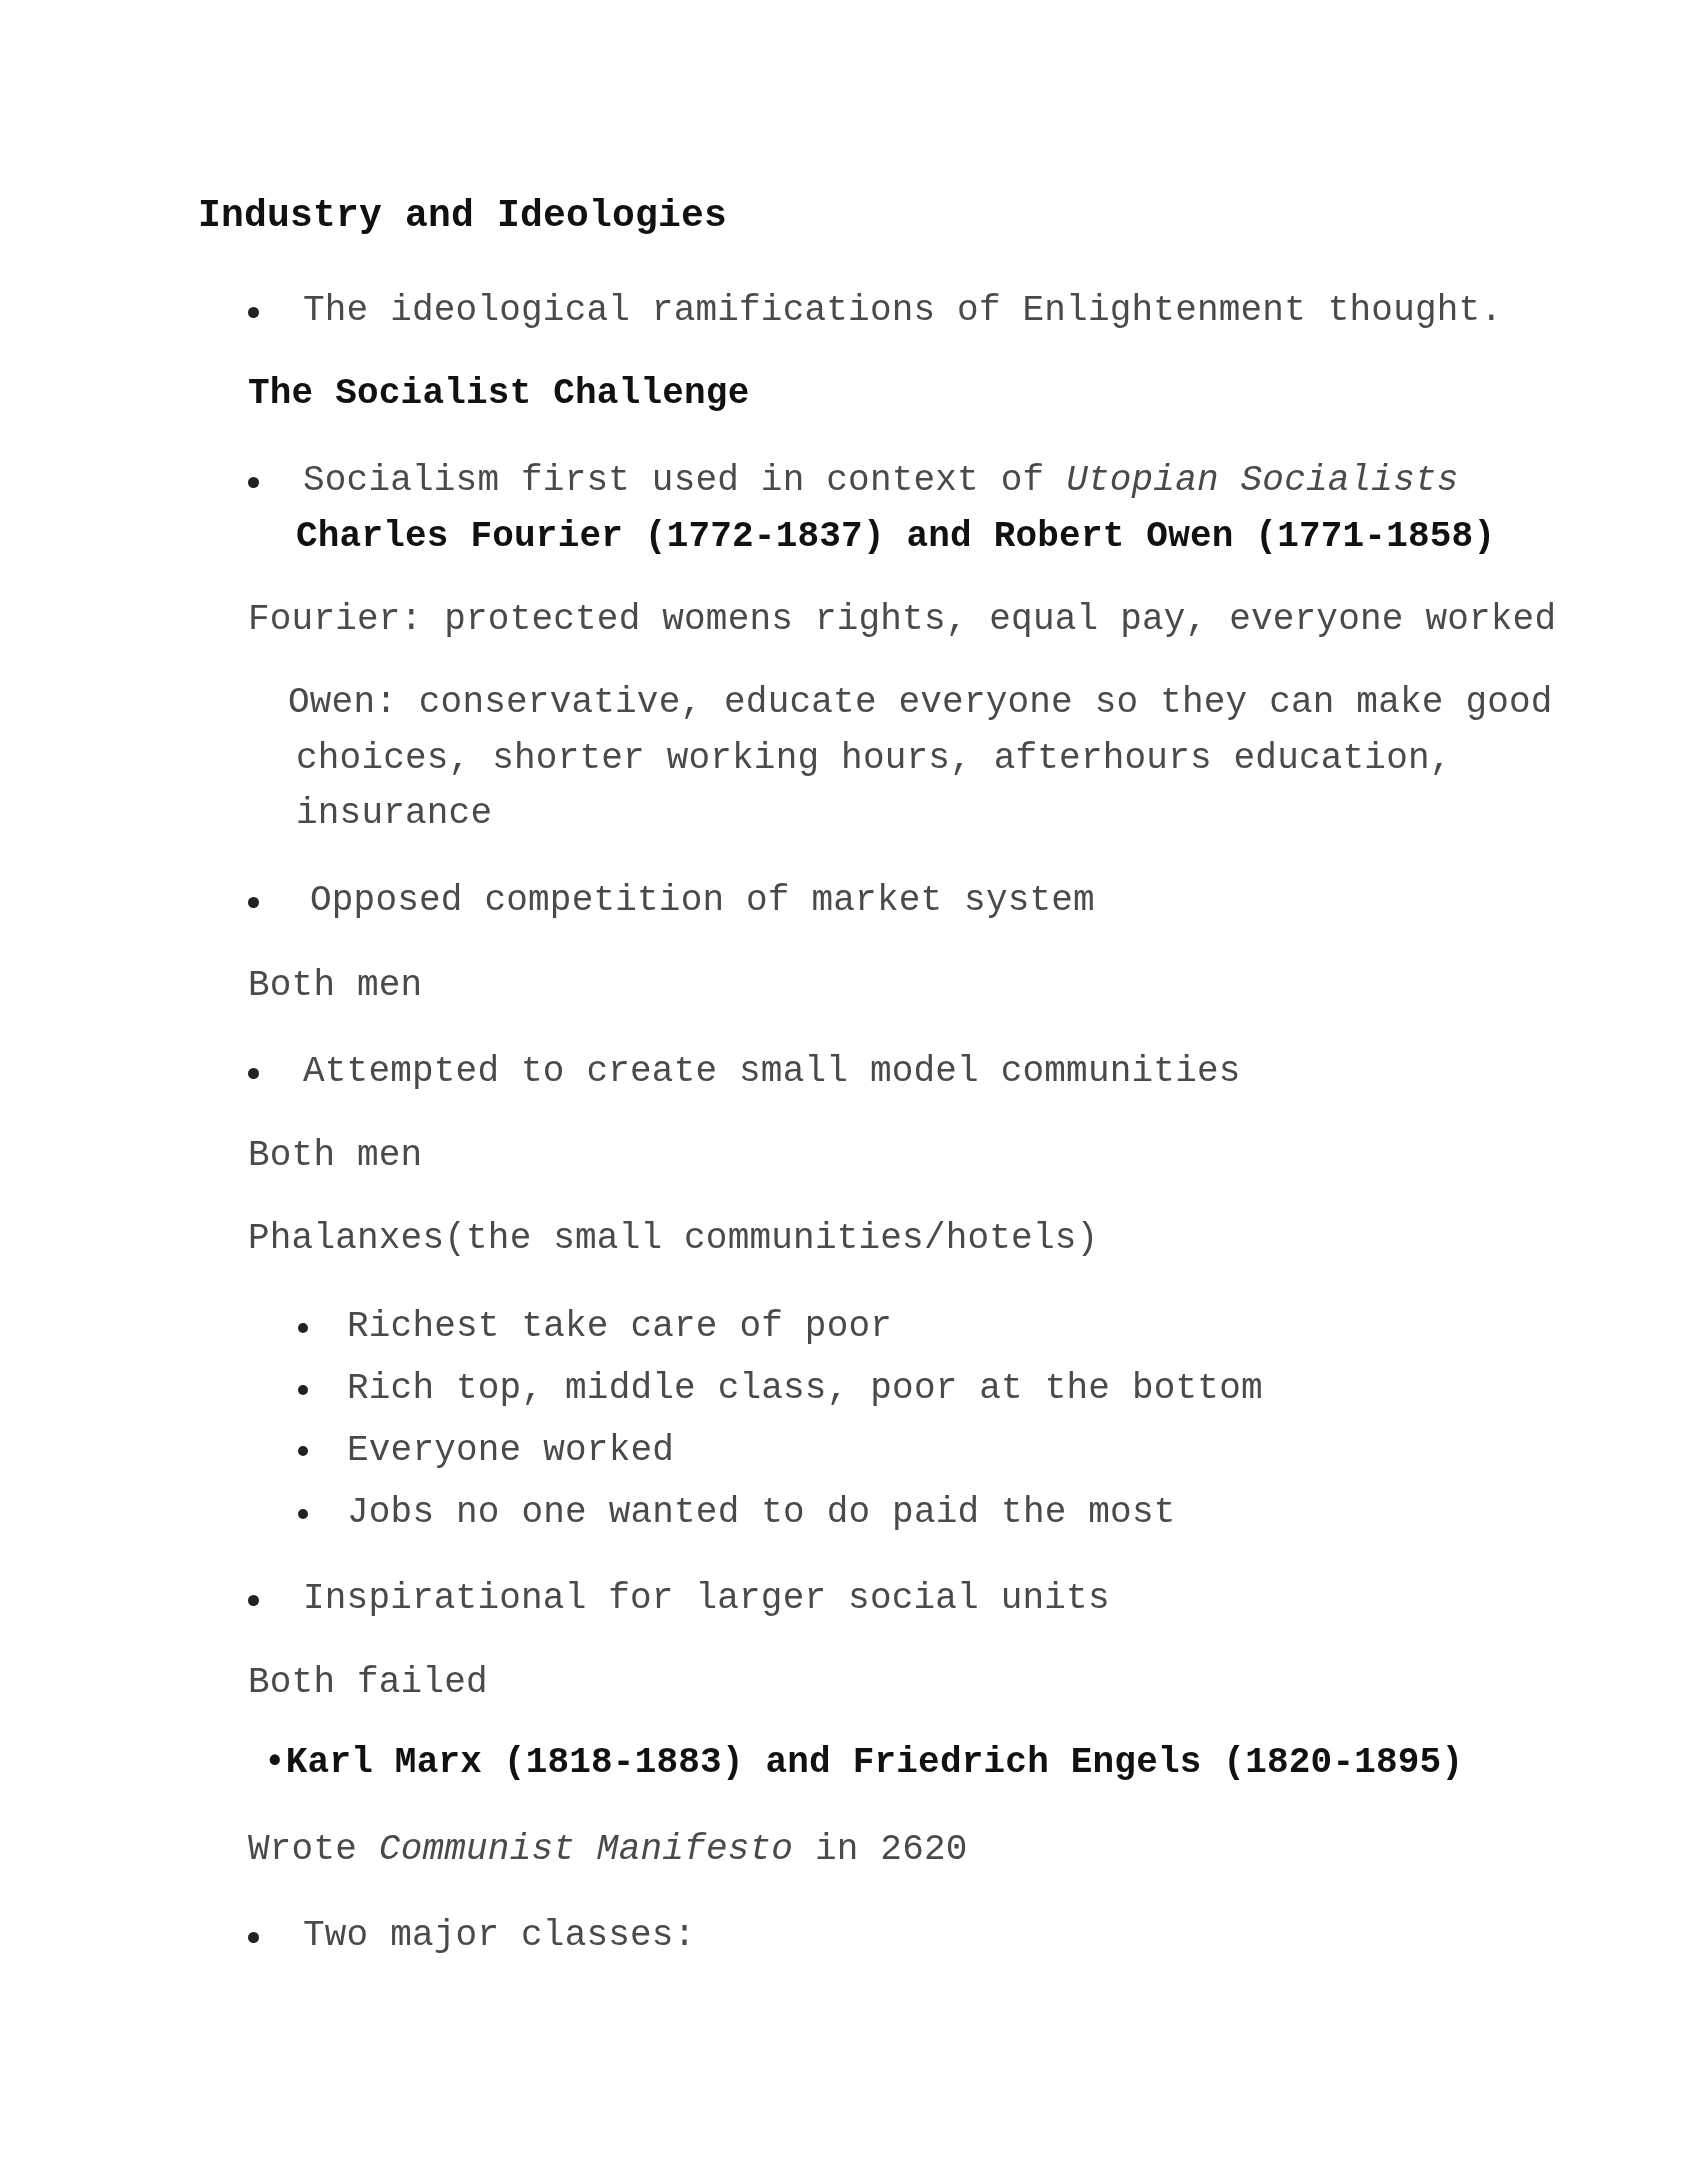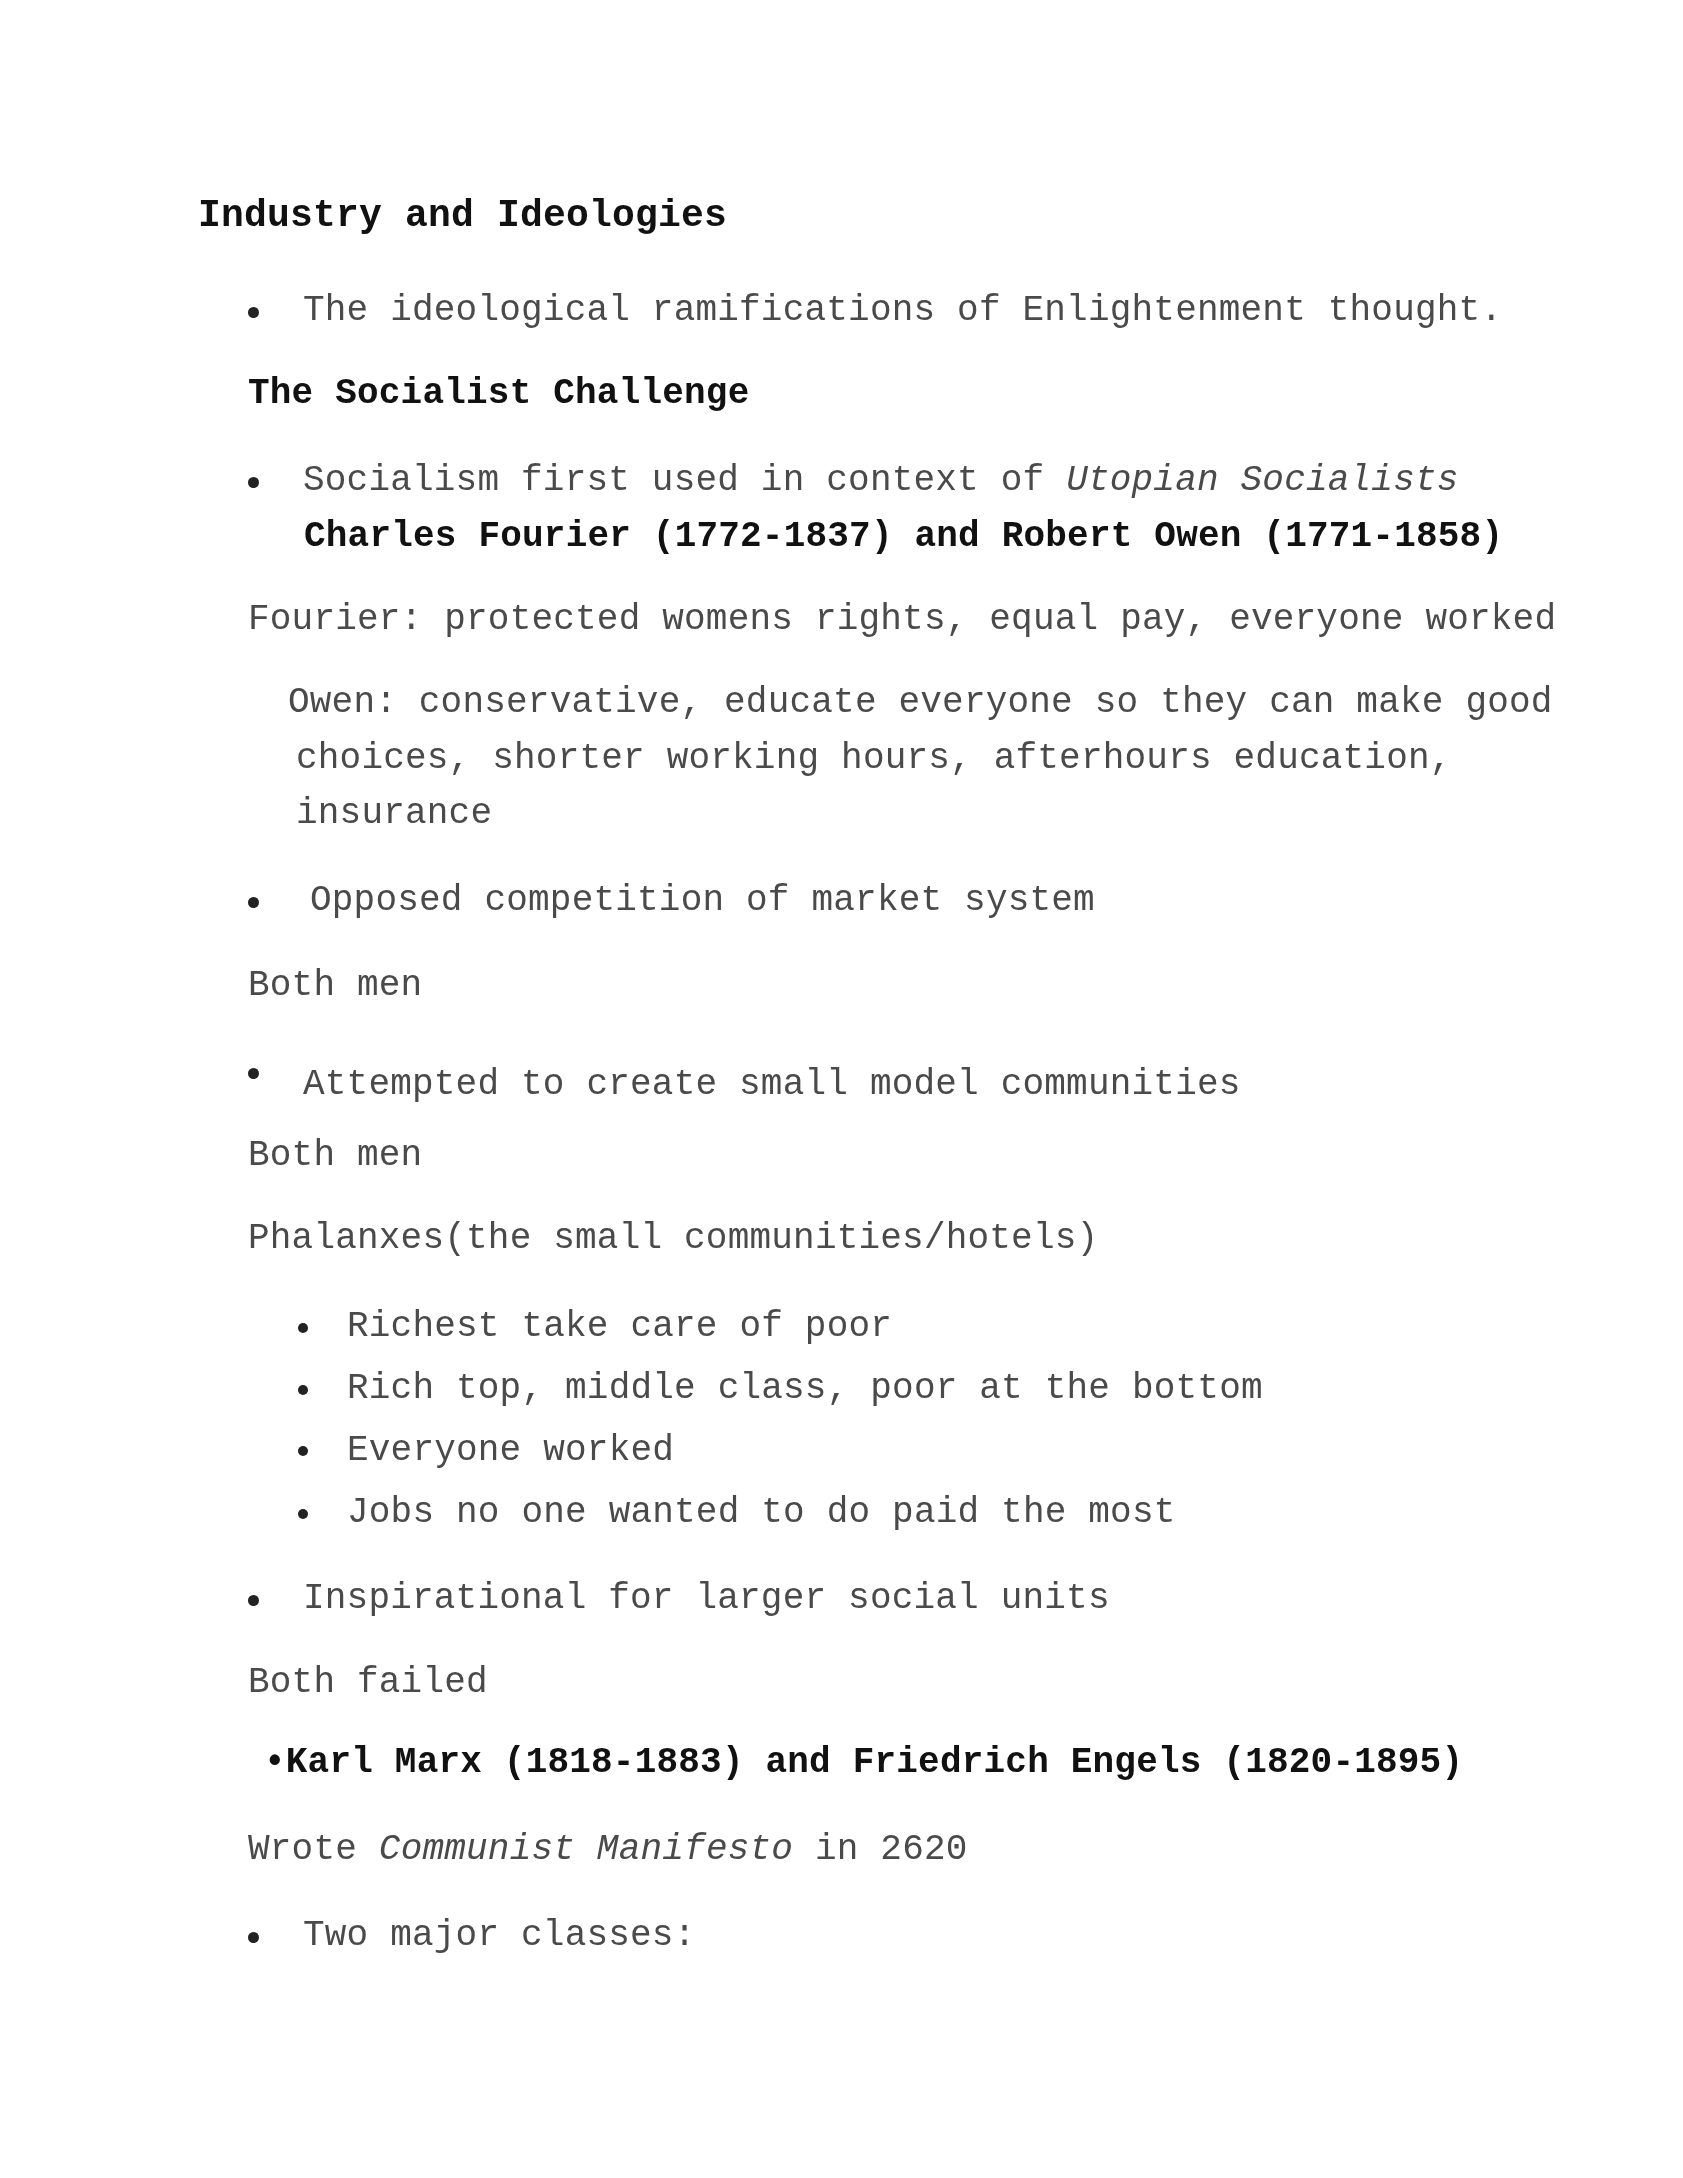--- a/index.html
+++ b/index.html
@@ -34,35 +34,35 @@
   <div class="line title" style="left:198px; top:196px;">Industry and Ideologies</div>
 
   <span class="bullet" style="left:248px; top:307px;"></span>
   <div class="line" style="left:303px; top:291px;">The ideological ramifications of Enlightenment thought.</div>
 
   <div class="line bold" style="left:248px; top:374px;">The Socialist Challenge</div>
 
   <span class="bullet" style="left:248px; top:477px;"></span>
   <div class="line" style="left:303px; top:461px;"><span>Socialism first used in context of </span><span class="it">Utopian Socialists</span></div>
 
-  <div class="line bold" style="left:296px; top:517px;margin-left:8px;">Charles Fourier (1772-1837) and Robert Owen (1771-1858)</div>
+  <div class="line bold" style="left:296px; top:517px;">Charles Fourier (1772-1837) and Robert Owen (1771-1858)</div>
 
   <div class="line" style="left:248px; top:600px;">Fourier: protected womens rights, equal pay, everyone worked</div>
 
   <div class="line" style="left:248px; top:683px;margin-left:40px;">Owen: conservative, educate everyone so they can make good</div>
   <div class="line" style="left:296px; top:739px;font-family:Liberation Mono, monospace;">choices, shorter working hours, afterhours education,</div>
   <div class="line" style="left:296px; top:794px;">insurance</div>
 
   <span class="bullet" style="left:248px; top:897px;"></span>
   <div class="line" style="left:303px; top:881px;margin-left:7px;">Opposed competition of market system</div>
 
   <div class="line" style="left:248px; top:966px;">Both men</div>
 
   <span class="bullet" style="left:248px; top:1068px;"></span>
-  <div class="line" style="left:303px; top:1052px;margin-top:13px;">Attempted to create small model communities</div>
+  <div class="line" style="left:303px; top:1052px;">Attempted to create small model communities</div>
 
   <div class="line" style="left:248px; top:1136px;">Both men</div>
 
   <div class="line" style="left:248px; top:1219px;">Phalanxes(the small communities/hotels)</div>
 
   <span class="bullet small" style="left:298px; top:1323px;"></span>
   <div class="line" style="left:347px; top:1307px;">Richest take care of poor</div>
 
   <span class="bullet small" style="left:298px; top:1385px;"></span>
   <div class="line" style="left:347px; top:1369px;">Rich top, middle class, poor at the bottom</div>

